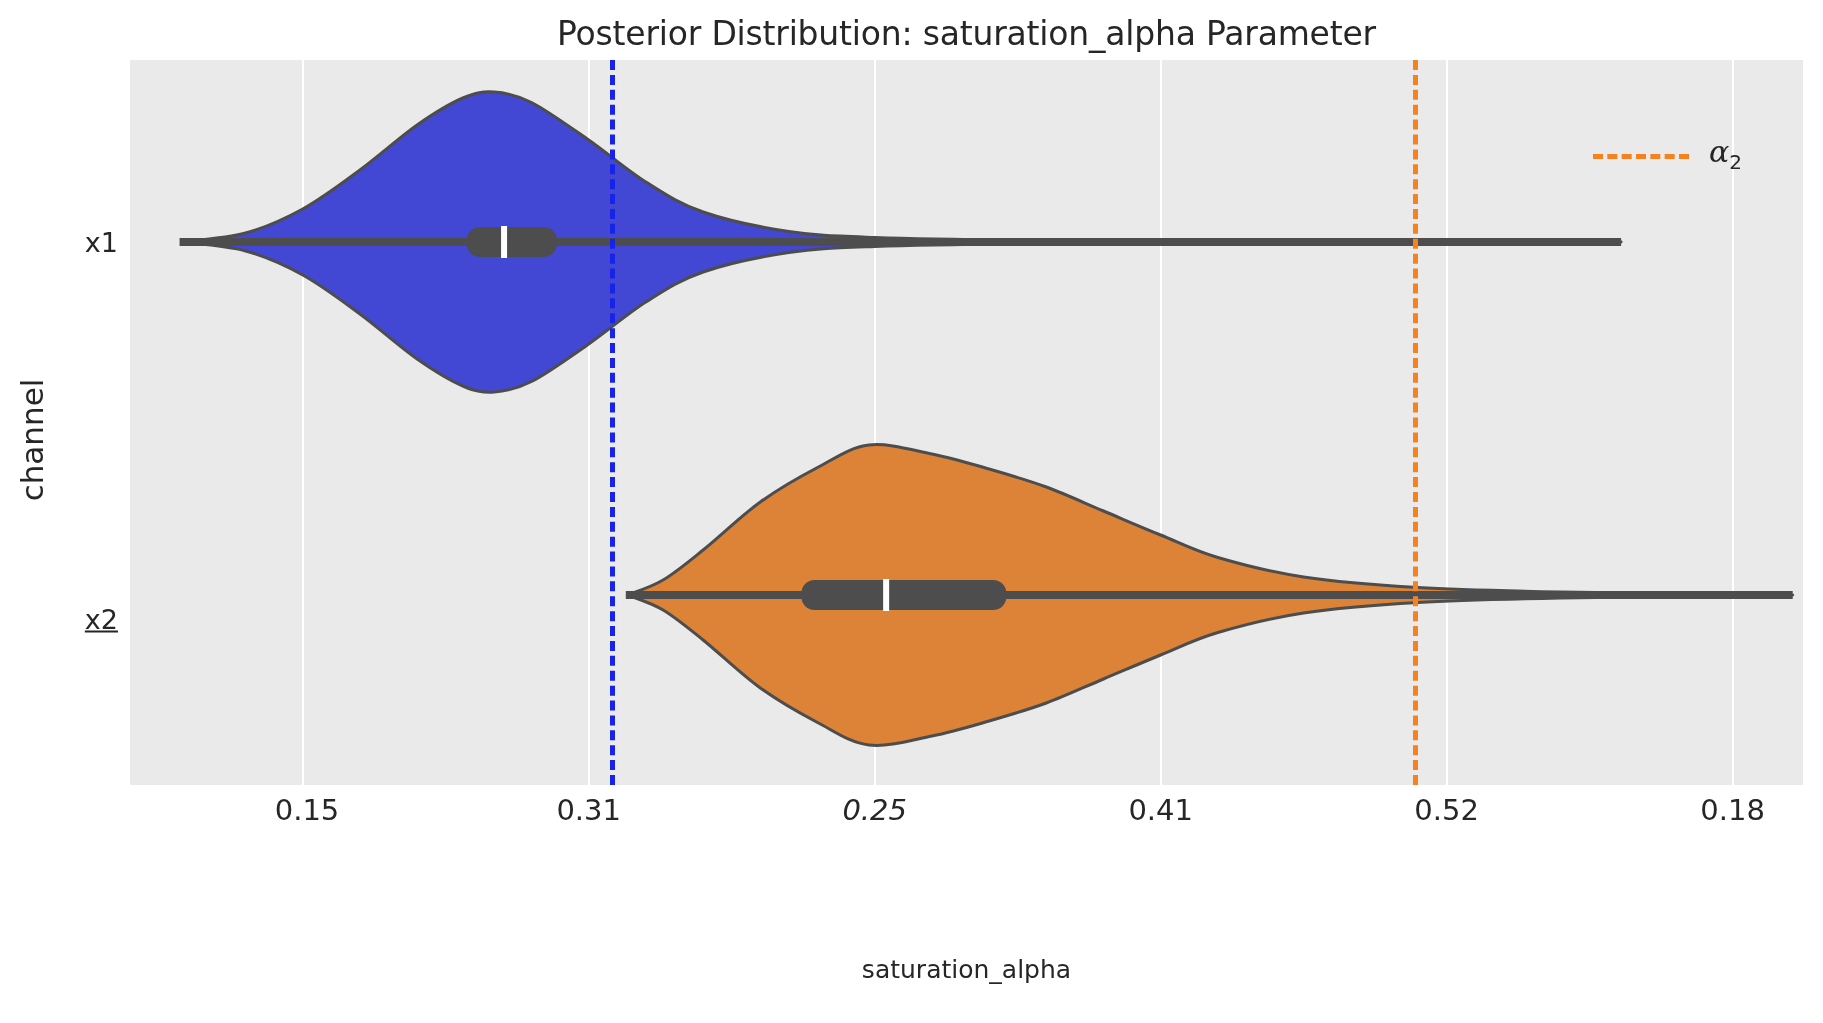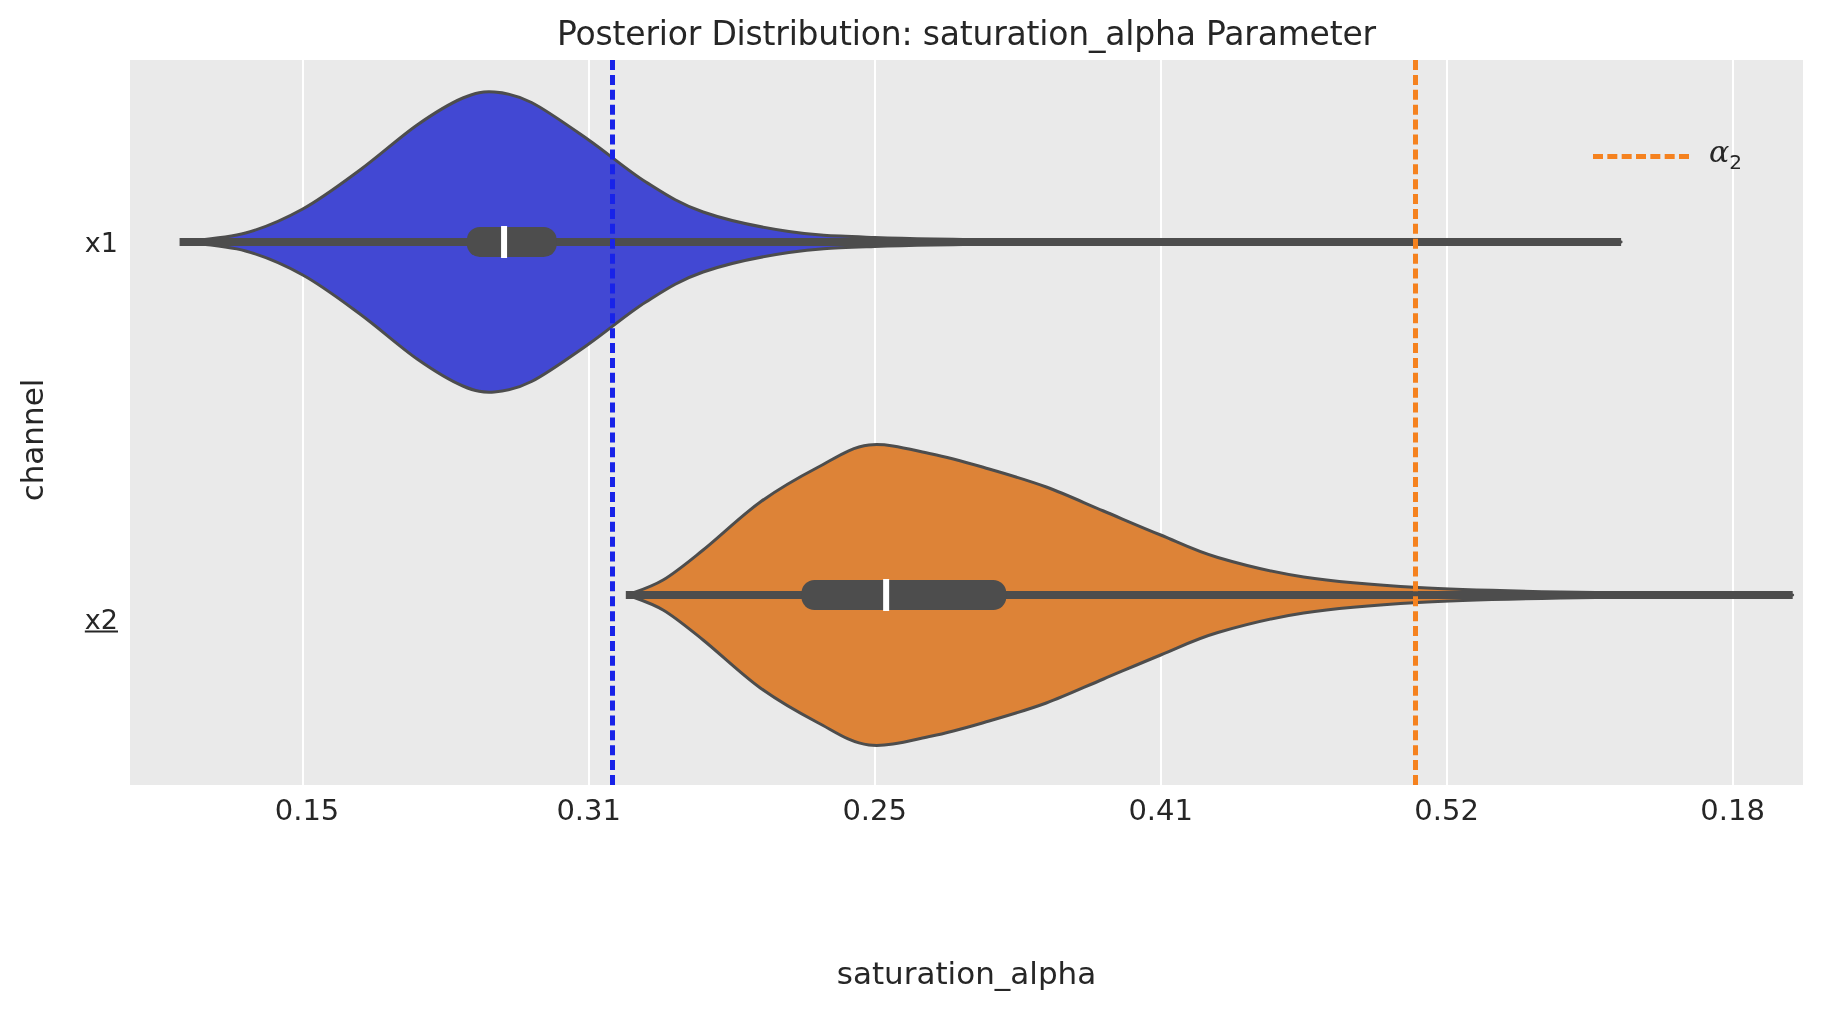--- a/index.html
+++ b/index.html
@@ -64,21 +64,21 @@
     color: #262626;
     transform: translate(-100%, -50%);
     white-space: nowrap;
   }
   #xaxis-label {
     position: absolute;
     left: 130px;
     top: 955px;
     width: 1673px;
     text-align: center;
-    font-size: 31px;
+    font-size: 25px;
     color: #262626;
     white-space: nowrap;
   }
   #yaxis-label {
     position: absolute;
     left: -108px;
     top: 422px;
     width: 280px;
     text-align: center;
     font-size: 31px;
@@ -181,19 +181,19 @@
 
   <div id="legend">
       <div class="legend-row" style="top: 56px; text-align: right;">
         <div class="legend-swatch" style="border-top-color: rgb(245, 130, 31);"></div>
         <div class="legend-text"><span>α</span><sub>2</sub></div>
       </div>
     </div>
 
 <div class="xtick-label" style="left: 307px;">0.15</div>
     <div class="xtick-label" style="left: 588.717px;">0.31</div>
-    <div class="xtick-label" style="left: 874.699px;">0.25</div>
+    <div class="xtick-label" style="left: 874.699px; font-style: italic;">0.25</div>
     <div class="xtick-label" style="left: 1160.68px;">0.41</div>
     <div class="xtick-label" style="left: 1446.67px;">0.52</div>
     <div class="xtick-label" style="left: 1732.65px;">0.18</div>
     <div class="ytick-label" style="top: 242px;">x1</div>
     <div class="ytick-label" style="top: 619px; text-decoration: underline;">x2</div>
   </div>
 
 </body></html>

